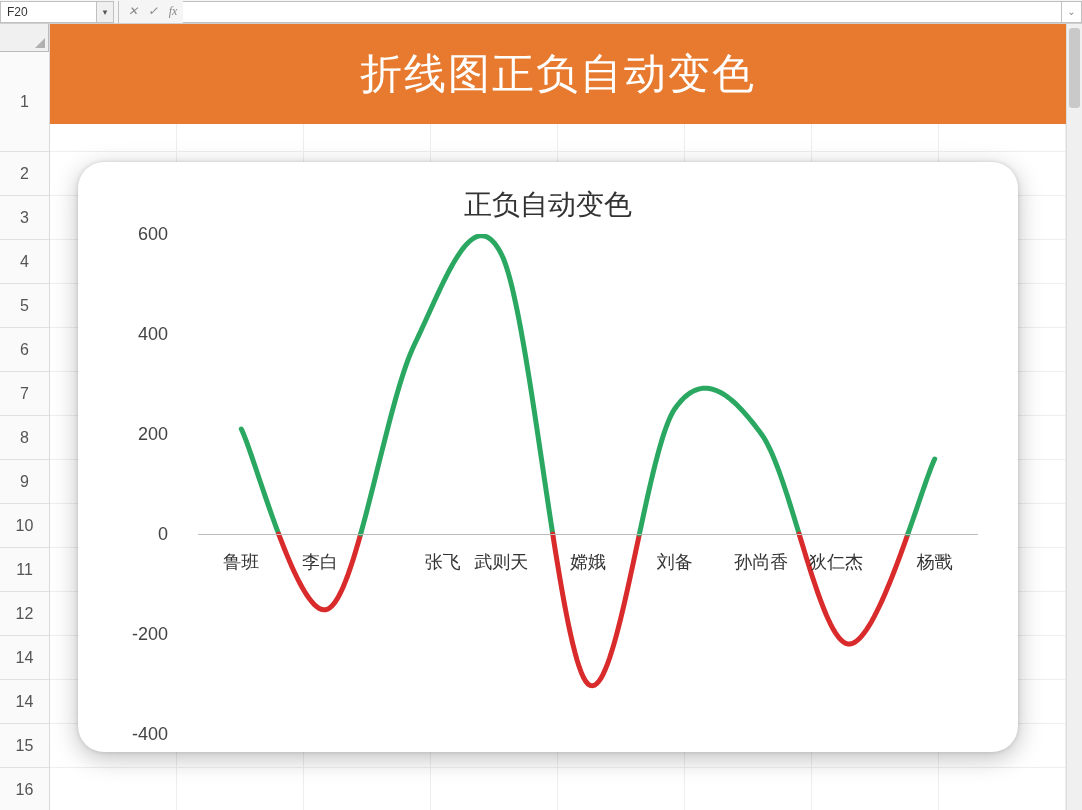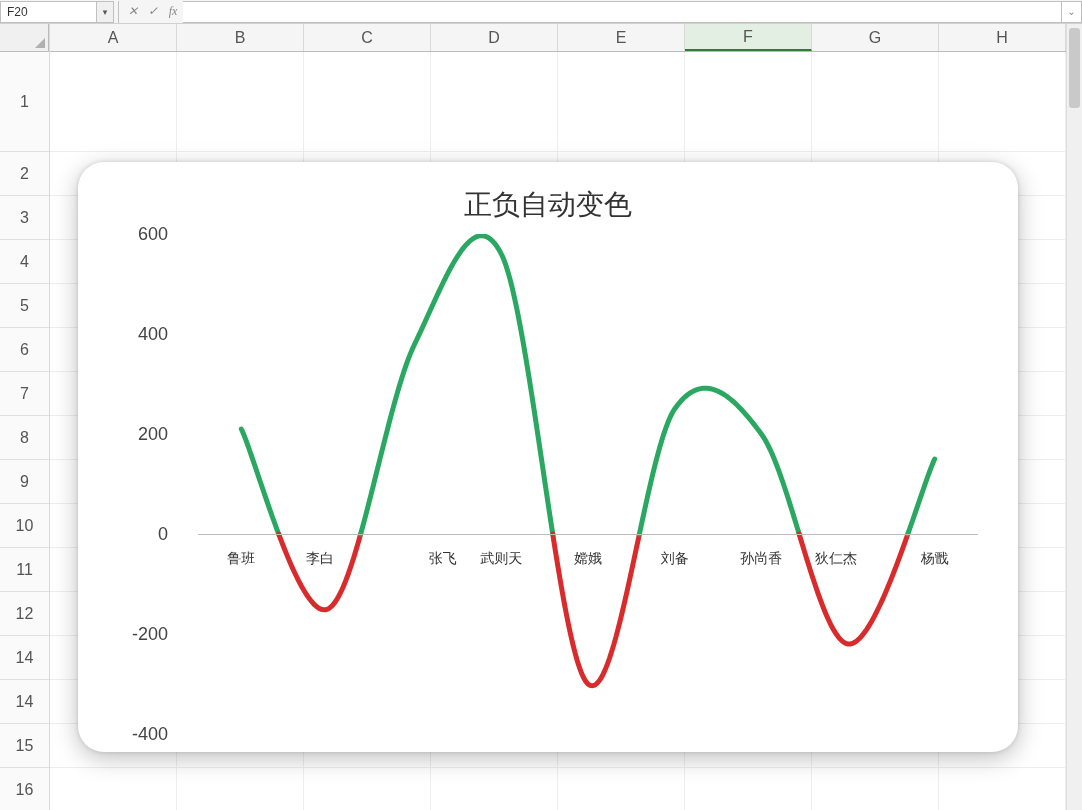--- a/index.html
+++ b/index.html
@@ -155,21 +155,21 @@
     font-size:18px; color:#444;
     transform: translateY(-50%);
   }
   .zero-line {
     position:absolute;
     left:90px; right:10px;
     height:1px; background:#bbb;
   }
   .x-label {
     position:absolute;
-    font-size:14px; color:#333;
+    font-size:18px; color:#333;
     transform: translateX(-50%);
     white-space: nowrap;
   }
   .chart-svg {
     position:absolute;
     left:90px; top:0;
     width: calc(100% - 100px);
     height: 100%;
   }
   .chart-svg path {
@@ -402,20 +402,23 @@
           <div class="cell"></div>
           <div class="cell"></div>
           <div class="cell"></div>
           <div class="cell"></div>
           <div class="cell"></div>
           <div class="cell"></div>
           <div class="cell"></div>
         </div>
       </div>
 
+    <div class="title-cell">
+      <span>折线图正负自动变色</span>
+    </div>
 
     <div class="chart-card">
       <div class="chart-title">正负自动变色</div>
       <div class="plot" id="plot">
         <svg class="chart-svg" id="chartsvg" preserveAspectRatio="none" viewBox="0 0 780 500">
             <path d="M 43.33333333333333 195 L 44.47015624999999 197.49667968749998 L 45.711249999999986 200.46718749999997 L 47.05255208333334 203.88222656250002 L 48.489999999999995 207.71250000000003 L 50.01953124999999 211.9287109375 L 51.63708333333332 216.50156249999998 L 53.33859374999999 221.40175781249997 L 55.12000000000001 226.60000000000005 L 56.977239583333336 232.06699218750003 L 58.90624999999999 237.7734375 L 60.90296874999999 243.69003906249998 L 62.96333333333332 249.78749999999997 L 65.08328125000001 256.0365234375001 L 67.25874999999999 262.4078125 L 69.48567708333333 268.8720703125 L 71.75999999999999 275.4 L 74.07765624999998 281.96230468749997 L 76.43458333333334 288.5296875 L 78.82671875 295.0728515625 L 80.66655129864267 300" stroke="#2aa862"></path>
             <path d="M 80.66655129864267 300 L 81.25 301.5625 L 83.70036458333331 307.9693359375 L 86.17375 314.2640625 L 88.66609374999999 320.41738281249997 L 91.17333333333333 326.40000000000003 L 93.69140624999999 332.1826171875 L 96.21625 337.7359375 L 98.74380208333332 343.0306640625 L 101.26999999999998 348.0374999999999 L 103.79078125 352.72714843750003 L 106.30208333333333 357.0703125 L 108.79984375000001 361.03769531250003 L 111.28 364.6 L 113.73848958333332 367.7279296875 L 116.17124999999999 370.3921875 L 118.57421875 372.5634765625 L 120.94333333333333 374.21250000000003 L 123.27453125 375.3099609375 L 125.56374999999998 375.8265625 L 127.80692708333333 375.73300781250003 L 130 375 L 132.16666666666666 373.60953125 L 134.33333333333331 371.5824999999999 L 136.50000000000003 368.9479687500001 L 138.66666666666666 365.73500000000007 L 140.83333333333334 361.97265625 L 143 357.68999999999994 L 145.16666666666666 352.91609374999996 L 147.33333333333337 347.68000000000006 L 149.50000000000003 342.01078125000004 L 151.66666666666666 335.9375 L 153.83333333333334 329.48921874999996 L 155.99999999999997 322.69499999999994 L 158.1666666666667 315.58390625000004 L 160.33333333333331 308.185 L 162.5 300.52734375 L 162.64486221993303 300" stroke="#d92b2b"></path>
             <path d="M 162.64486221993303 300 L 164.66666666666666 292.64 L 166.83333333333334 284.55203124999997 L 169.00000000000003 276.2925000000001 L 171.16666666666669 267.89046874999997 L 173.33333333333334 259.375 L 175.50000000000003 250.77515624999995 L 177.66666666666666 242.11999999999998 L 179.83333333333334 233.43859375 L 182.00000000000003 224.76 L 184.16666666666669 216.11328125 L 186.33333333333334 207.52749999999997 L 188.50000000000003 199.03171874999998 L 190.66666666666666 190.655 L 192.83333333333337 182.42640624999999 L 195.00000000000003 174.375 L 197.16666666666669 166.52984375 L 199.33333333333337 158.92 L 201.50000000000003 151.57453125 L 203.66666666666669 144.52249999999998 L 205.83333333333334 137.79296875 L 208.00000000000003 131.415 L 210.16666666666669 125.41765624999996 L 212.33333333333334 119.82999999999998 L 214.50000000000003 114.68109374999999 L 216.66666666666669 109.99999999999999 L 218.83333333333334 105.51207031249999 L 221 100.93406249999997 L 223.16666666666674 96.2821484375 L 225.3333333333334 91.57249999999999 L 227.5 86.82128906249999 L 229.66666666666669 82.04468749999998 L 231.83333333333331 77.25886718749997 L 234.00000000000009 72.48 L 236.1666666666667 67.7242578125 L 238.33333333333334 63.007812499999986 L 240.50000000000006 58.34683593749999 L 242.66666666666663 53.75749999999998 L 244.83333333333343 49.25597656250001 L 247.00000000000003 44.85843750000001 L 249.16666666666669 40.5810546875 L 251.33333333333331 36.44 L 253.49999999999997 32.45144531249999 L 255.66666666666674 28.631562500000012 L 257.8333333333333 24.996523437500006 L 260.00000000000006 21.562500000000004 L 262.16666666666663 18.345664062500006 L 264.3333333333333 15.362187500000006 L 266.5 12.62824218750001 L 268.6666666666667 10.160000000000013 L 270.8333333333333 7.9736328125000115 L 273 6.08531250000001 L 275.16666666666663 4.5112109375000085 L 277.3333333333333 3.267500000000018 L 279.5 2.3703515625000176 L 281.66666666666663 1.835937500000016 L 283.83333333333337 1.680429687500018 L 286 1.9200000000000177 L 288.1666666666667 2.5708203125000164 L 290.3333333333333 3.649062500000017 L 292.5 5.1708984375000195 L 294.6666666666667 7.15250000000002 L 296.8333333333333 9.610039062500022 L 299 12.559687500000011 L 301.16666666666663 16.017617187500015 L 303.3333333333333 20.000000000000018 L 305.49999999999994 24.785742187500016 L 307.66666666666663 30.60468750000001 L 309.8333333333333 37.39941406250002 L 312 45.112500000000026 L 314.1666666666667 53.68652343750002 L 316.3333333333333 63.064062500000006 L 318.49999999999994 73.18769531250001 L 320.66666666666674 84.00000000000003 L 322.83333333333337 95.44355468750003 L 324.99999999999994 107.46093750000001 L 327.16666666666663 119.99472656250002 L 329.3333333333332 132.9875 L 331.50000000000006 146.38183593750003 L 333.66666666666663 160.1203125 L 335.8333333333333 174.1455078125 L 337.99999999999994 188.40000000000003 L 340.16666666666663 202.82636718750004 L 342.33333333333337 217.36718750000006 L 344.49999999999994 231.9650390625 L 346.66666666666663 246.5625 L 348.83333333333326 261.1021484375 L 351 275.5265625 L 353.16666666666663 289.7783203125 L 354.7461473815195 300" stroke="#2aa862"></path>
             <path d="M 354.7461473815195 300 L 355.33333333333337 303.80000000000007 L 357.5 317.5341796875 L 359.66666666666663 330.92343750000003 L 361.8333333333333 343.91035156250007 L 363.9999999999999 356.43749999999994 L 366.16666666666663 368.4474609375 L 368.3333333333333 379.8828125 L 370.5 390.6861328125001 L 372.66666666666663 400.80000000000007 L 374.8333333333333 410.1669921875 L 377 418.7296875 L 379.16666666666663 426.4306640625 L 381.33333333333337 433.2125000000001 L 383.5 439.0177734375 L 385.6666666666667 443.7890625 L 387.83333333333337 447.4689453125 L 390 450 L 392.16666666666663 451.41097656249997 L 394.3333333333333 451.80031249999996 L 396.50000000000006 451.2151171875 L 398.66666666666674 449.7025000000001 L 400.83333333333337 447.3095703125 L 402.9999999999999 444.08343749999995 L 405.16666666666663 440.0712109375 L 407.3333333333334 435.3200000000001 L 409.50000000000006 429.8769140625001 L 411.6666666666667 423.7890625 L 413.8333333333333 417.1035546875 L 415.9999999999999 409.8674999999999 L 418.1666666666668 402.1280078125001 L 420.33333333333337 393.9321875 L 422.5 385.3271484375 L 424.66666666666663 376.35999999999996 L 426.8333333333333 367.0778515625 L 429.0000000000001 357.52781250000004 L 431.1666666666667 347.75699218750003 L 433.3333333333333 337.8125 L 435.5 327.74144531249993 L 437.6666666666667 317.5909375 L 439.83333333333337 307.4080859375 L 441.4118853797306 300" stroke="#d92b2b"></path>
             <path d="M 441.4118853797306 300 L 442.0000000000001 297.24000000000007 L 444.1666666666667 287.1337890625 L 446.33333333333337 277.13656249999997 L 448.5 267.29542968749996 L 450.66666666666663 257.65749999999997 L 452.83333333333337 248.2698828125 L 455 239.1796875 L 457.1666666666667 230.4340234375 L 459.33333333333337 222.07999999999998 L 461.50000000000006 214.1647265625 L 463.6666666666667 206.7353125 L 465.83333333333337 199.8388671875 L 468.00000000000006 193.5225 L 470.1666666666667 187.8333203125 L 472.33333333333337 182.81843750000002 L 474.5 178.5249609375 L 476.6666666666667 175 L 478.83333333333326 172.00378906249998 L 481 169.2615625 L 483.16666666666674 166.76792968750004 L 485.3333333333334 164.5175 L 487.5000000000001 162.5048828125 L 489.6666666666667 160.7246875 L 491.8333333333333 159.17152343749999 L 494.00000000000017 157.84000000000003 L 496.16666666666674 156.72472656250002 L 498.3333333333333 155.8203125 L 500.5 155.12136718750003 L 502.6666666666666 154.62249999999997 L 504.8333333333335 154.31832031250005 L 507.00000000000006 154.2034375 L 509.1666666666667 154.2724609375 L 511.3333333333333 154.51999999999998 L 513.5 154.9406640625 L 515.6666666666667 155.5290625 L 517.8333333333334 156.27980468750002 L 520 157.1875 L 522.1666666666666 158.2467578125 L 524.3333333333334 159.4521875 L 526.5 160.7983984375 L 528.6666666666667 162.28000000000003 L 530.8333333333334 163.8916015625 L 533 165.6278125 L 535.1666666666667 167.4832421875 L 537.3333333333333 169.4525 L 539.5 171.53019531249998 L 541.6666666666667 173.7109375 L 543.8333333333334 175.9893359375 L 546 178.36 L 548.1666666666667 180.8175390625 L 550.3333333333333 183.3565625 L 552.5 185.9716796875 L 554.6666666666667 188.6575 L 556.8333333333334 191.4086328125 L 559 194.2196875 L 561.1666666666667 197.0852734375 L 563.3333333333334 200 L 565.5 203.17203125 L 567.6666666666666 206.79499999999996 L 569.8333333333335 210.84171875 L 572.0000000000001 215.28500000000003 L 574.1666666666666 220.09765625 L 576.3333333333334 225.25249999999997 L 578.4999999999999 230.72234375 L 580.6666666666669 236.48000000000008 L 582.8333333333334 242.49828125000005 L 585 248.75 L 587.1666666666667 255.20796875000005 L 589.3333333333331 261.84499999999997 L 591.5000000000001 268.6339062500001 L 593.6666666666666 275.5475 L 595.8333333333334 282.55859375 L 598 289.64 L 600.1666666666665 296.76453125 L 601.1484204614251 300" stroke="#2aa862"></path>

